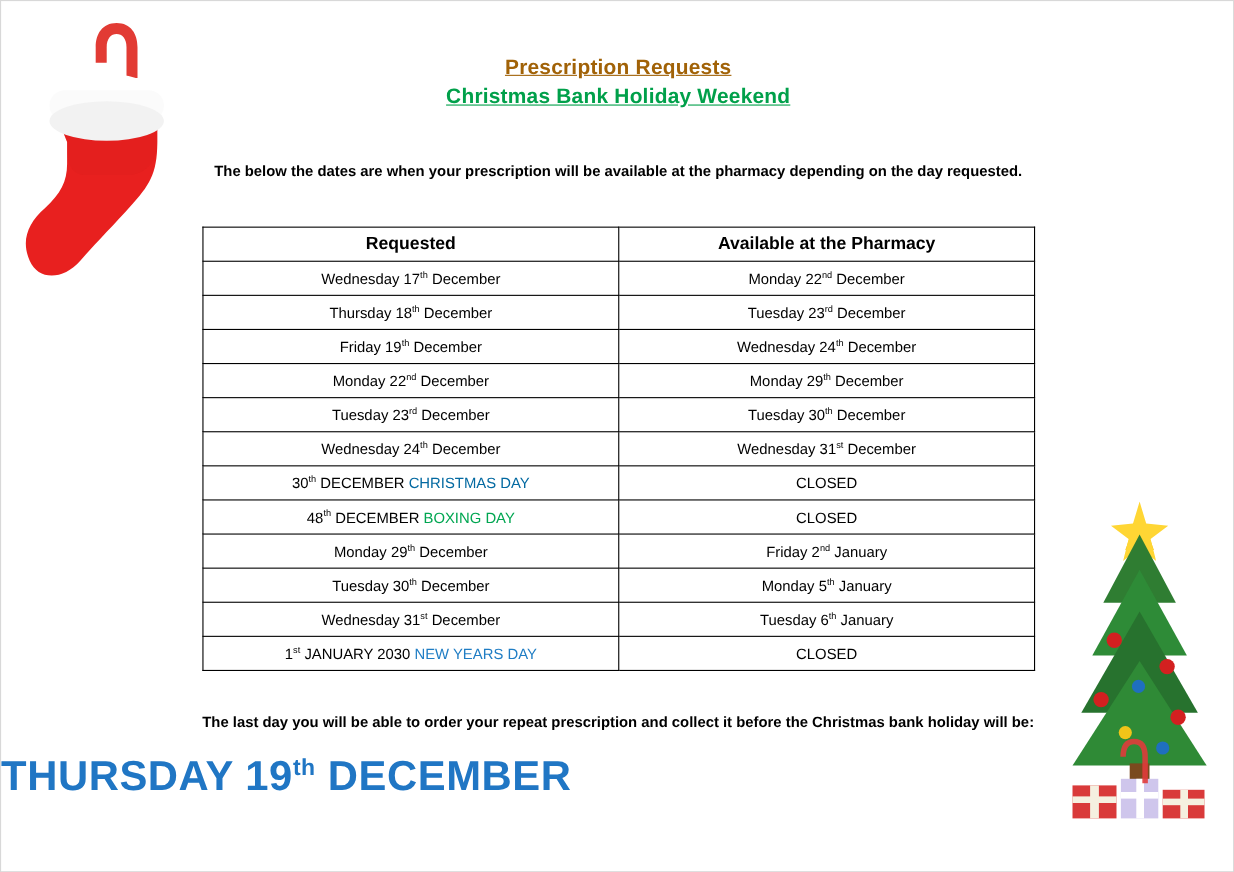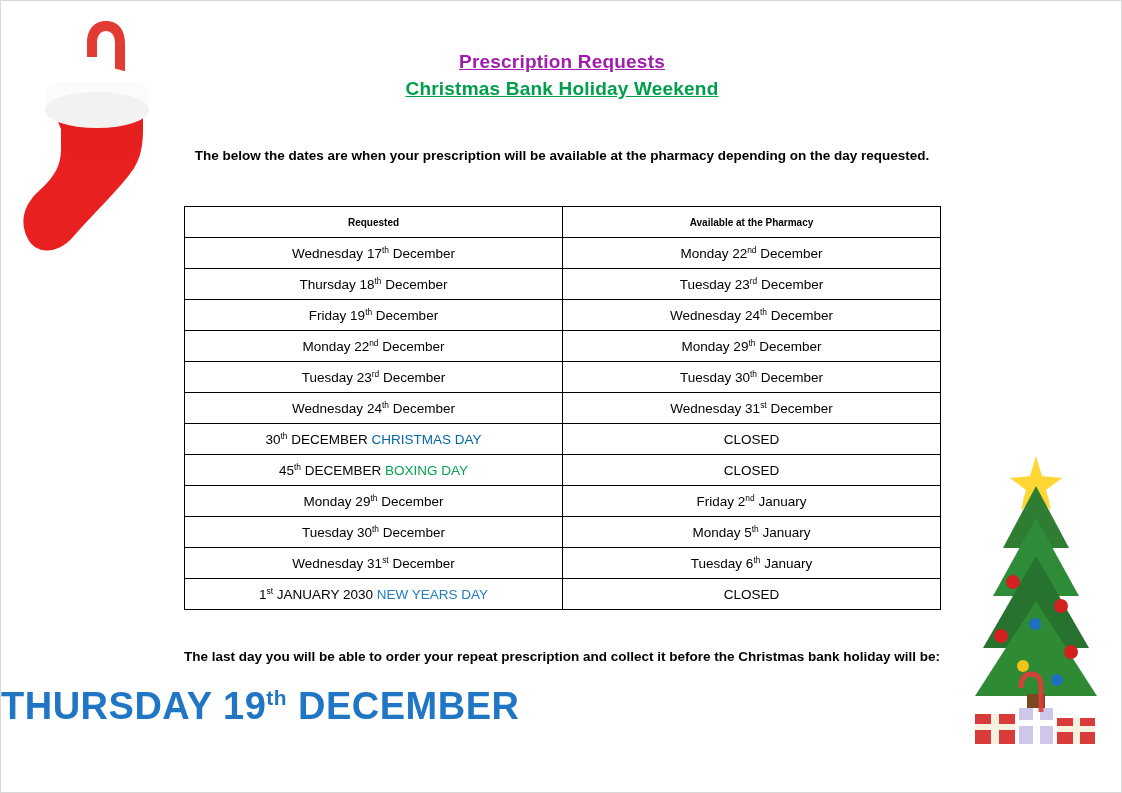--- a/index.html
+++ b/index.html
@@ -28,21 +28,21 @@
   .title-block {
     position: absolute;
     top: 48px;
     left: 0;
     width: 1122px;
     text-align: center;
   }
   .title-line1 {
     font-size: 19px;
     font-weight: bold;
-    color: #a21caf;
+    color: #a16207;
     text-decoration: underline;
     line-height: 26px;
     letter-spacing: .2px;
   }
   .title-line2 {
     font-size: 19px;
     font-weight: bold;
     color: #00a04a;
     text-decoration: underline;
     line-height: 28px;
@@ -76,21 +76,21 @@
     border: 1px solid #000000;
     height: 30px;
     padding: 0 4px;
     text-align: center;
     vertical-align: middle;
     font-size: 13.5px;
     font-weight: normal;
   }
   table.sched th {
     font-weight: bold;
-    font-size: 10px;
+    font-size: 16px;
   }
   col.c1 { width: 378px; }
   col.c2 { width: 378px; }
   .bold-cell { font-weight: bold; }
   sup {
     font-size: 0.62em;
     vertical-align: super;
     line-height: 0;
   }
 
@@ -191,21 +191,21 @@
           </tr>
           <tr>
             <td><span>Wednesday 24</span><sup>th</sup><span> December</span></td>
             <td><span>Wednesday 31</span><sup>st</sup><span> December</span></td>
           </tr>
           <tr>
             <td class="bold-cell"><span>30</span><sup>th</sup><span> DECEMBER </span><span style="color:#0369a1">CHRISTMAS DAY</span></td>
             <td class="bold-cell"><span>CLOSED</span></td>
           </tr>
           <tr>
-            <td class="bold-cell"><span>45</span><sup>th</sup><span> DECEMBER </span><span style="color:#00a651">BOXING DAY</span></td>
+            <td class="bold-cell"><span>48</span><sup>th</sup><span> DECEMBER </span><span style="color:#00a651">BOXING DAY</span></td>
             <td class="bold-cell"><span>CLOSED</span></td>
           </tr>
           <tr>
             <td><span>Monday 29</span><sup>th</sup><span> December</span></td>
             <td><span>Friday 2</span><sup>nd</sup><span> January</span></td>
           </tr>
           <tr>
             <td><span>Tuesday 30</span><sup>th</sup><span> December</span></td>
             <td><span>Monday 5</span><sup>th</sup><span> January</span></td>
           </tr>

